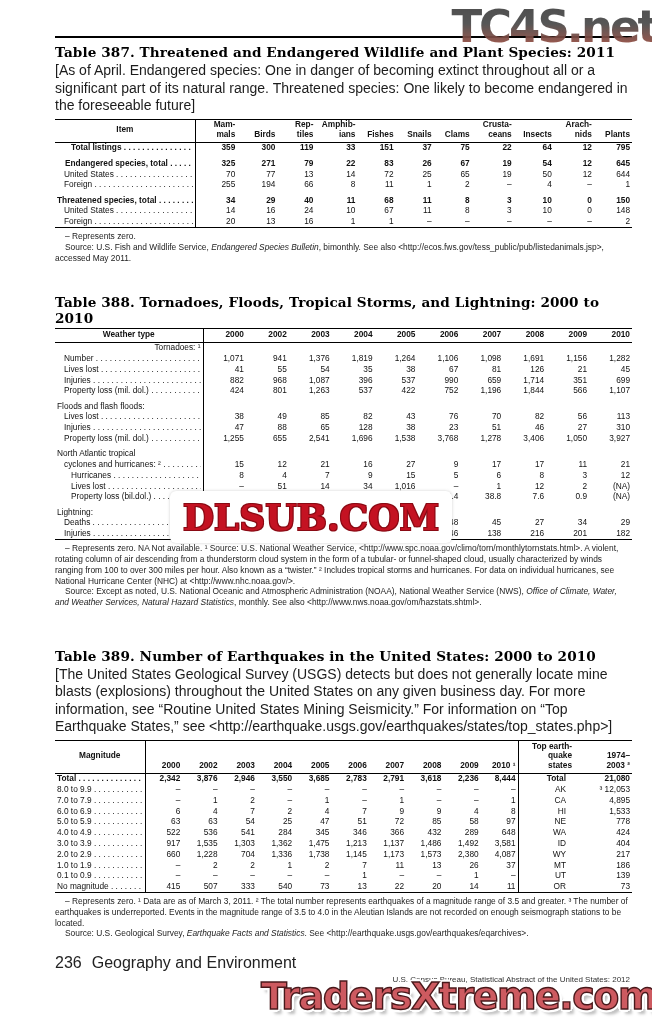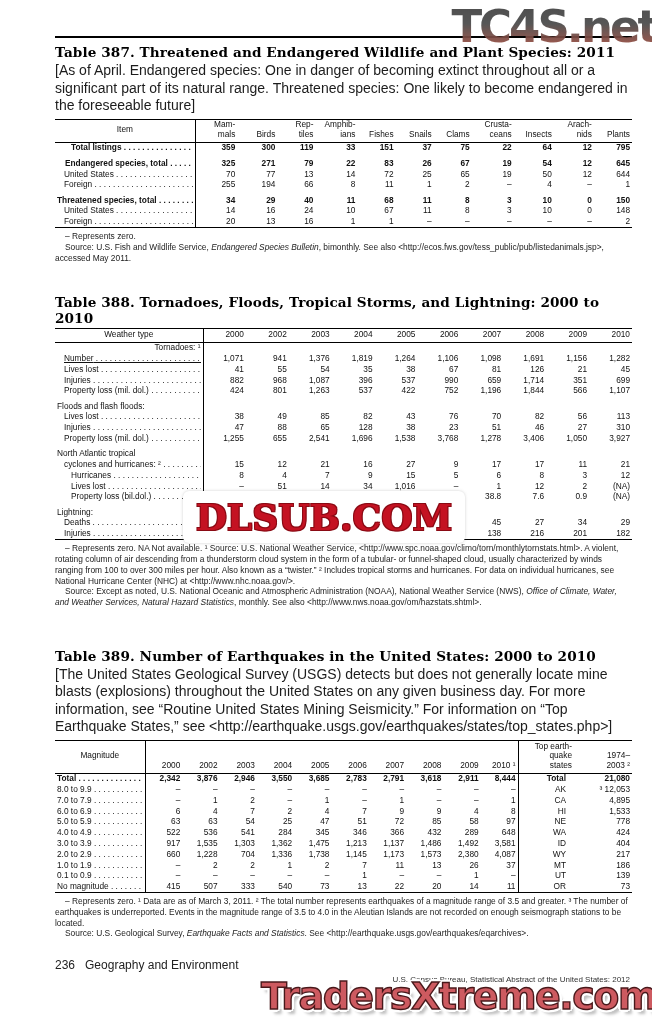--- a/index.html
+++ b/index.html
@@ -11,45 +11,45 @@
   .ttl{font-family:"DejaVu Serif",serif;font-weight:bold;font-size:13.6px;
        letter-spacing:.1px;margin:6px 0 2px 0;color:#000;}
   .s388 .ttl{margin-top:31px;}
   .s389 .ttl{margin-top:40px;}
   .note{font-size:14px;line-height:1.26;margin:0 0 4px 0;color:#1c1c1c;}
 
   table.tbl{width:100%;border-collapse:collapse;table-layout:fixed;
             border-top:1.5px solid #000;border-bottom:1.5px solid #000;
             font-size:8.3px;color:#111;}
   .tbl th,.tbl td{padding:0.5px 2px;line-height:1.18;overflow:hidden;}
-  .tbl thead th{font-weight:normal;vertical-align:bottom;text-align:right;
+  .tbl thead th{font-weight:bold;vertical-align:bottom;text-align:right;
                 border-bottom:1.4px solid #000;padding-bottom:2px;}
   .tbl thead th.stub{text-align:center;vertical-align:middle;}
   .tbl .stub{border-right:1px solid #000;}
   .tbl .bl{border-left:1px solid #000;}
   .tbl td.num{text-align:right;}
   .tbl td.state{text-align:right;padding-right:8px;}
   .tbl tr.b{font-weight:bold;}
   .tbl tr.gap>td{padding-top:5px;}
   .lbl{overflow:hidden;white-space:nowrap;}
   .lbl::after{content:" . . . . . . . . . . . . . . . . . . . . . . . . . . . . . . . . . . . . .";}
   tr.sec .lbl::after{content:"";}
 
   .fn{font-size:8.4px;line-height:1.27;margin-top:3px;color:#1c1c1c;}
   .fn .fnp{text-indent:10px;overflow-wrap:anywhere;}
 
-  .footer-left{position:absolute;left:55px;bottom:52px;font-size:12px;color:#222;}
+  .footer-left{position:absolute;left:55px;bottom:52px;font-size:16px;color:#222;}
   .footer-left .pgnum{margin-right:10px;}
   .footer-right{position:absolute;right:22px;bottom:40px;font-size:8px;color:#333;}
 
   .wm-top{position:absolute;top:0px;right:-4px;z-index:5;
           font-family:"DejaVu Sans",sans-serif;font-weight:bold;font-size:45px;letter-spacing:-3px;
           background:linear-gradient(180deg,#3e3e3e 0%,#4a4a4a 45%,#8a4c42 78%,#caa49a 100%);
           -webkit-background-clip:text;background-clip:text;color:transparent;opacity:.93;}
-  .wm-mid{position:absolute;top:491px;left:183px;width:282px;height:52px;z-index:5;
+  .wm-mid{position:absolute;top:491px;left:170px;width:282px;height:52px;z-index:5;
           background:#fff;border-radius:6px;box-shadow:0 0 3px rgba(120,120,120,.35);
           display:flex;align-items:center;justify-content:center;
           font-family:"DejaVu Serif",serif;font-weight:bold;font-size:36px;letter-spacing:0;
           color:#c41222;text-shadow:-1px -1px 0 #8a0a14,1px 1px 0 #8a0a14,1px -1px 0 #8a0a14,-1px 1px 0 #8a0a14;}
   .wm-bottom{position:absolute;bottom:6px;right:-4px;z-index:5;
           font-family:"DejaVu Sans",sans-serif;font-weight:bold;font-size:38px;letter-spacing:-1.5px;
           color:#cd5a60;-webkit-text-stroke:1.4px #47181a;
           text-shadow:-3px 0 0 #fff,3px 0 0 #fff,0 -3px 0 #fff,0 3px 0 #fff,
                       -2px -2px 0 #fff,2px 2px 0 #fff,-2px 2px 0 #fff,2px -2px 0 #fff,
                       4px 5px 3px rgba(0,0,0,.25);}
@@ -298,21 +298,21 @@
               <td class="num"></td>
               <td class="num"></td>
               <td class="num"></td>
               <td class="num"></td>
               <td class="num"></td>
               <td class="num"></td>
               <td class="num"></td>
             </tr>
             <tr>
               <td class="stub">
-                <div class="lbl" style="padding-left: 7px; text-decoration: underline;">Number</div>
+                <div class="lbl" style="padding-left: 7px;">Number</div>
               </td>
               <td class="num">1,071</td>
               <td class="num">941</td>
               <td class="num">1,376</td>
               <td class="num">1,819</td>
               <td class="num">1,264</td>
               <td class="num">1,106</td>
               <td class="num">1,098</td>
               <td class="num">1,691</td>
               <td class="num">1,156</td>
@@ -600,21 +600,21 @@
                 <div class="lbl">Total</div>
               </td>
               <td class="num">2,342</td>
               <td class="num">3,876</td>
               <td class="num">2,946</td>
               <td class="num">3,550</td>
               <td class="num">3,685</td>
               <td class="num">2,783</td>
               <td class="num">2,791</td>
               <td class="num">3,618</td>
-              <td class="num">2,911</td>
+              <td class="num">2,236</td>
               <td class="num">8,444</td>
               <td class="state bl">Total</td>
               <td class="num">21,080</td>
             </tr>
             <tr>
               <td class="stub">
                 <div class="lbl">8.0 to 9.9</div>
               </td>
               <td class="num">–</td>
               <td class="num">–</td>

